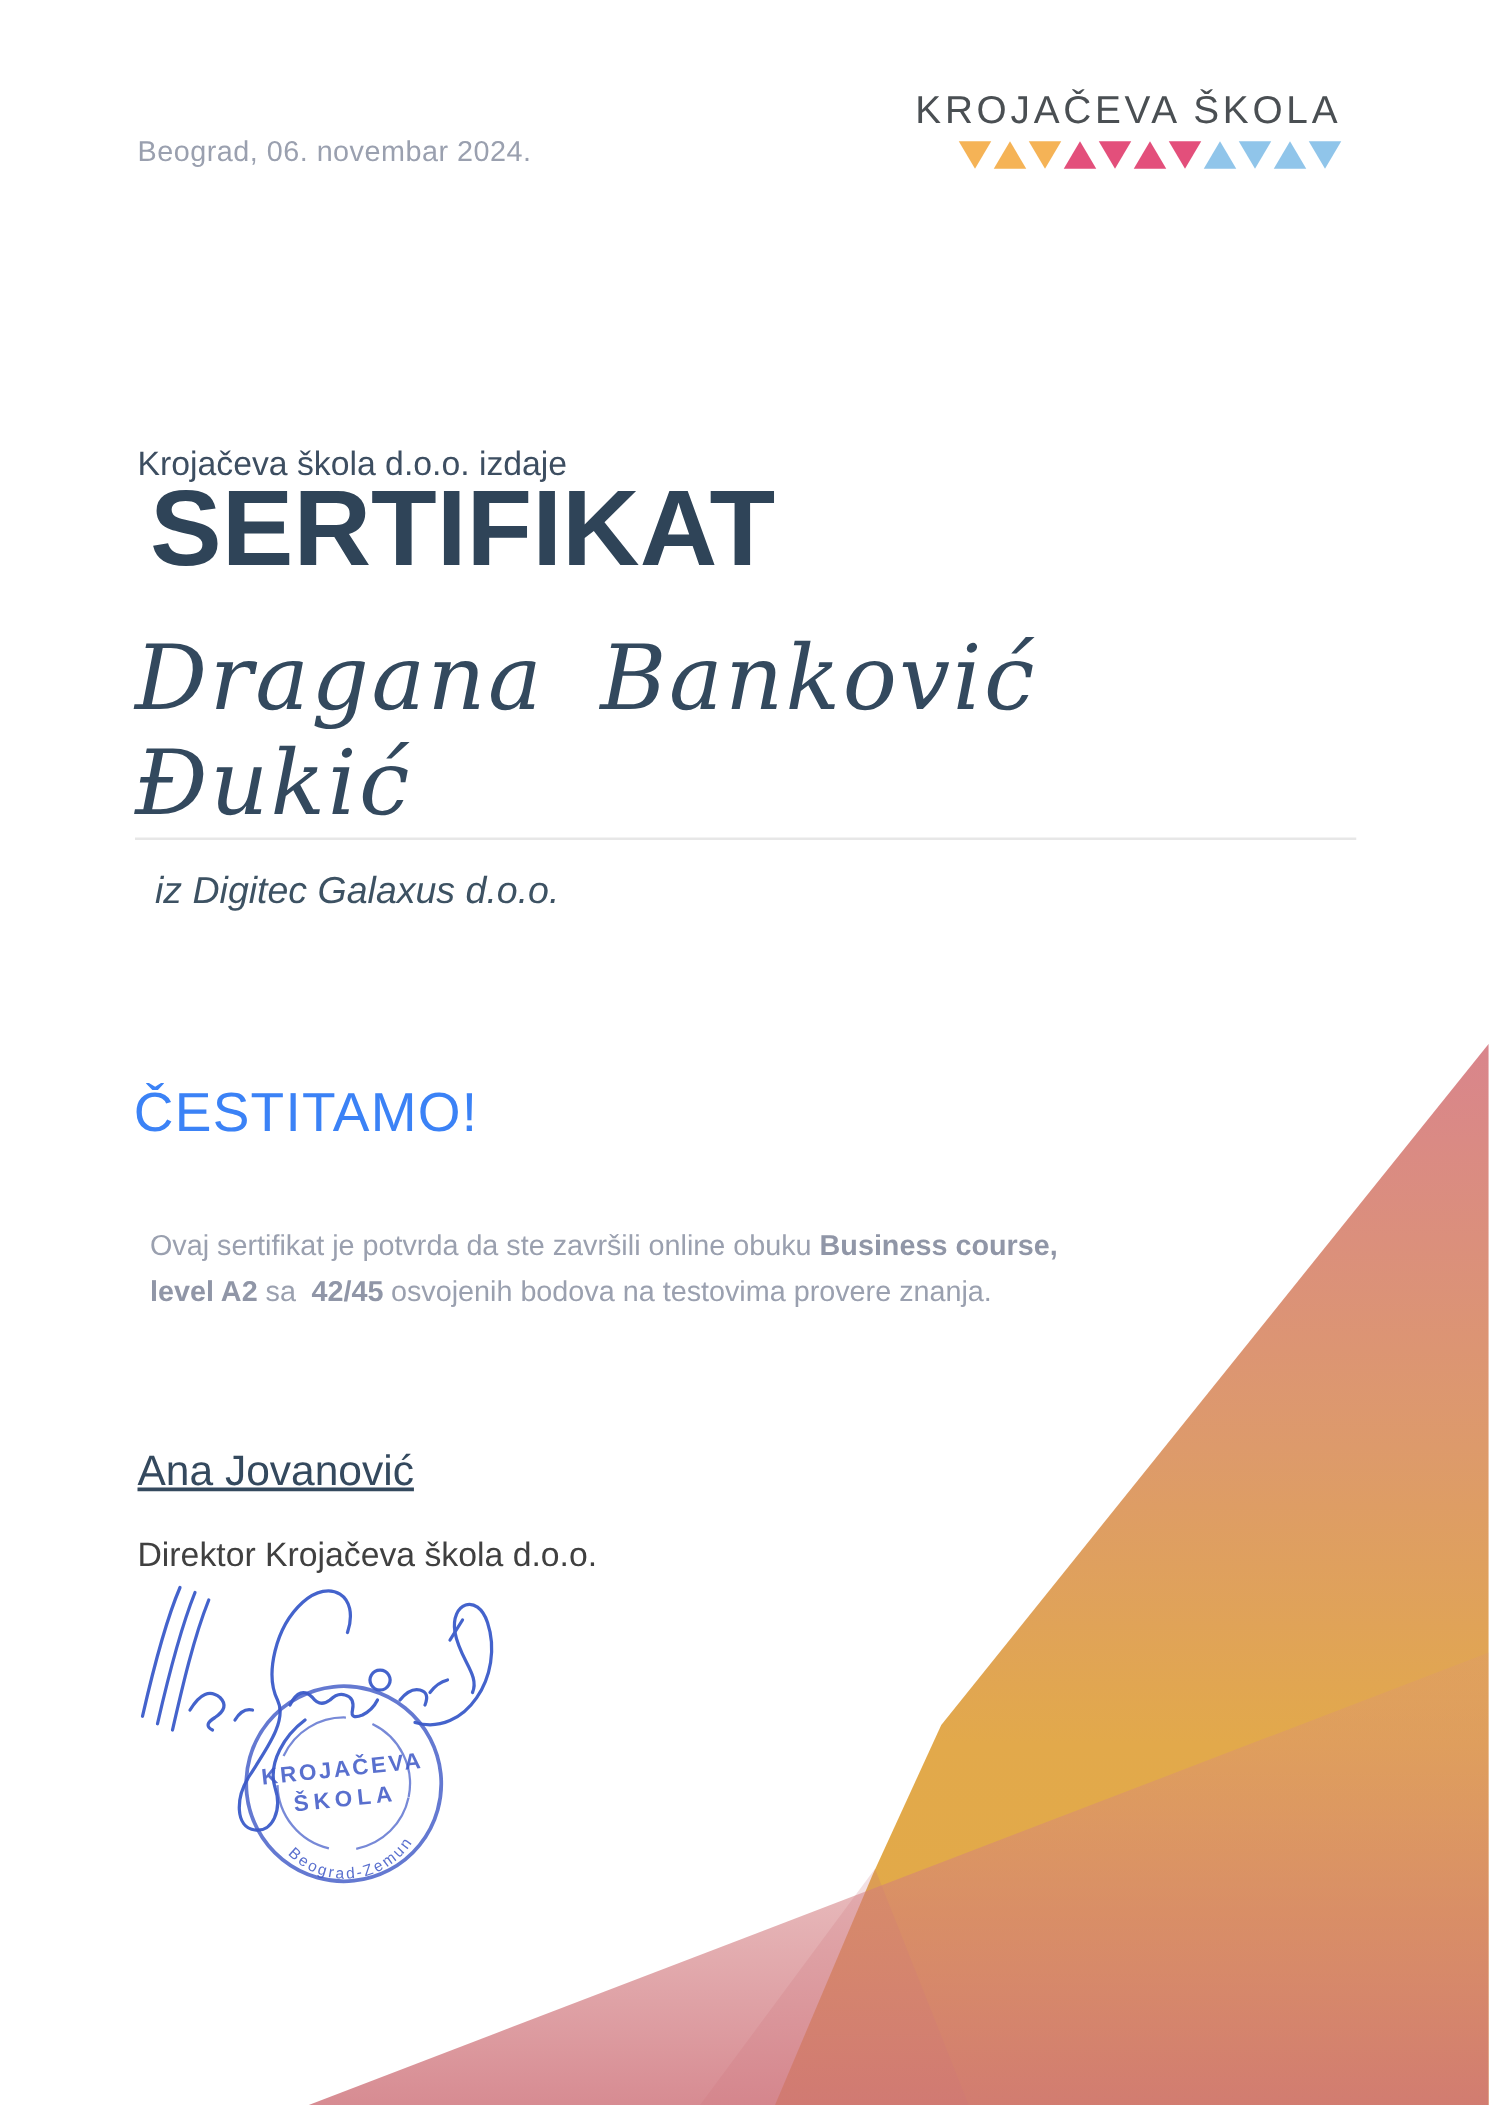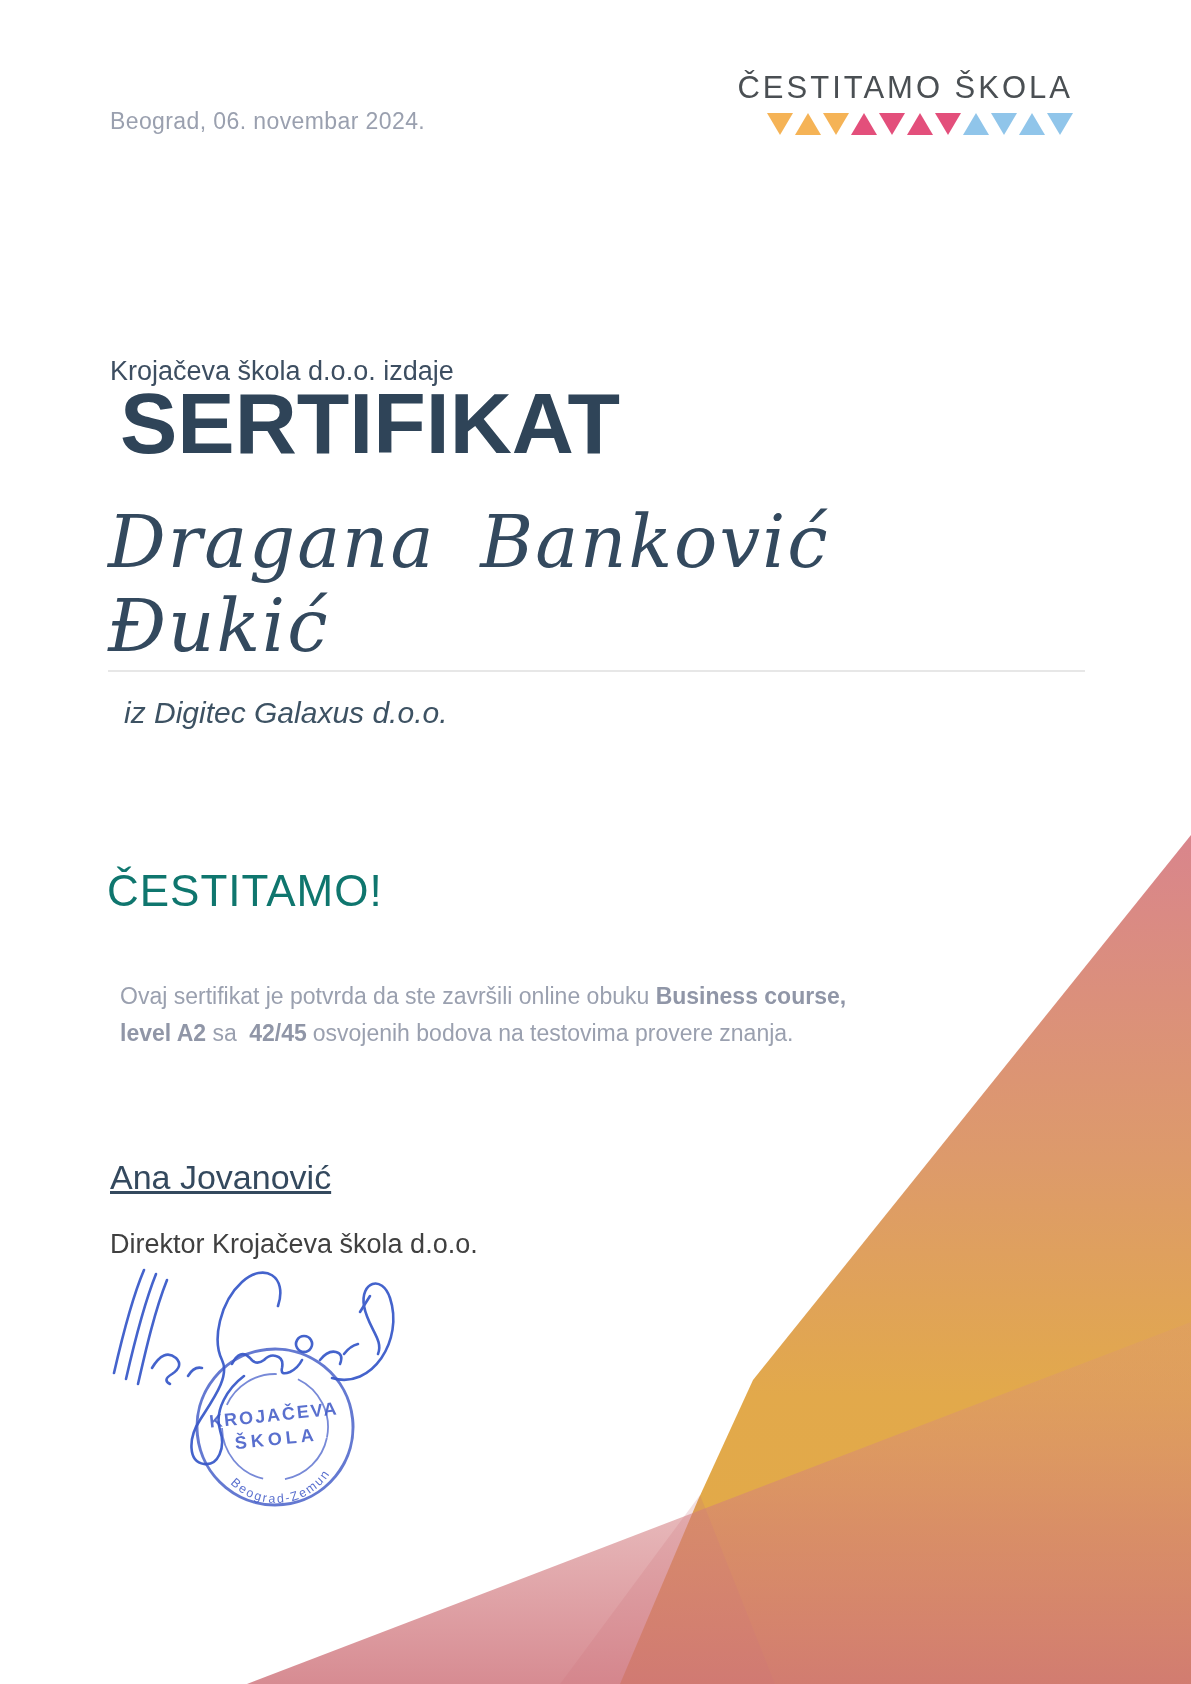--- a/index.html
+++ b/index.html
@@ -45,21 +45,21 @@
     font-size:72px;color:#33495e;word-spacing:20px;letter-spacing:2px;
     display:flex;align-items:flex-end;padding-bottom:2px;z-index:2;
   }
   .origin-line{
     position:absolute;left:124px;top:696px;
     font-style:italic;font-size:30px;color:#3d5263;z-index:2;
   }
   
   .congrats-heading{
     position:absolute;left:107px;top:866px;
-    font-size:44px;color:#0f766e;letter-spacing:1px;font-weight:400;z-index:2;
+    font-size:44px;color:#3b82f6;letter-spacing:1px;font-weight:400;z-index:2;
   }
   .congrats-body{
     position:absolute;left:108px;top:955px;width:890px;
     font-size:23px;color:#9aa0af;line-height:1.62;z-index:2;margin-left:12px;
   }
   .congrats-body b{color:#9096a7;font-weight:bold;}
   .congrats-body .score{margin:0 6px;}
   
   .signer-name{
     position:absolute;left:110px;top:1158px;
@@ -90,21 +90,21 @@
     </linearGradient>
   </defs>
   <polygon points="1191,835 753,1380 698,1500 620,1684 1191,1684" fill="url(#gradMain)"></polygon>
   <polygon points="560,1684 700,1495 775,1684" fill="rgba(200,115,125,0.22)"></polygon>
   <polygon points="247,1684 1191,1322 1191,1684" fill="url(#gradOverlay)"></polygon>
 </svg>
 
 <div class="issue-date">Beograd, 06. novembar 2024.</div>
 
 <div class="logo">
-  <div class="logo-wordmark">ČESTITAMO ŠKOLA</div>
+  <div class="logo-wordmark">KROJAČEVA ŠKOLA</div>
   <div class="tri-band">
     <span class="tri down o"></span>
     <span class="tri up o"></span>
     <span class="tri down o"></span>
     <span class="tri up p"></span>
     <span class="tri down p"></span>
     <span class="tri up p"></span>
     <span class="tri down p"></span>
     <span class="tri up b"></span>
     <span class="tri down b"></span>

